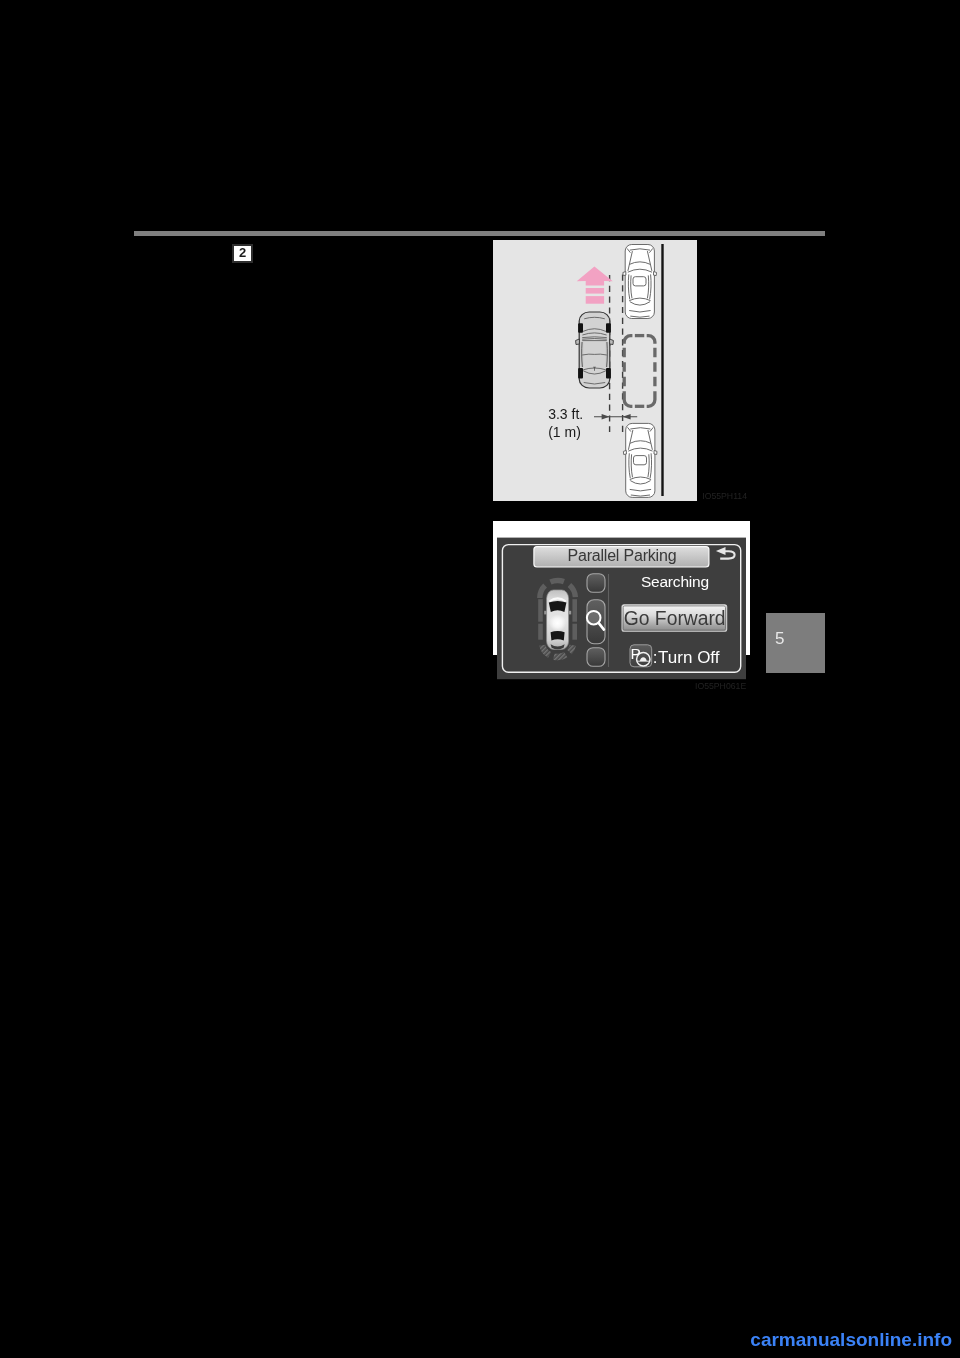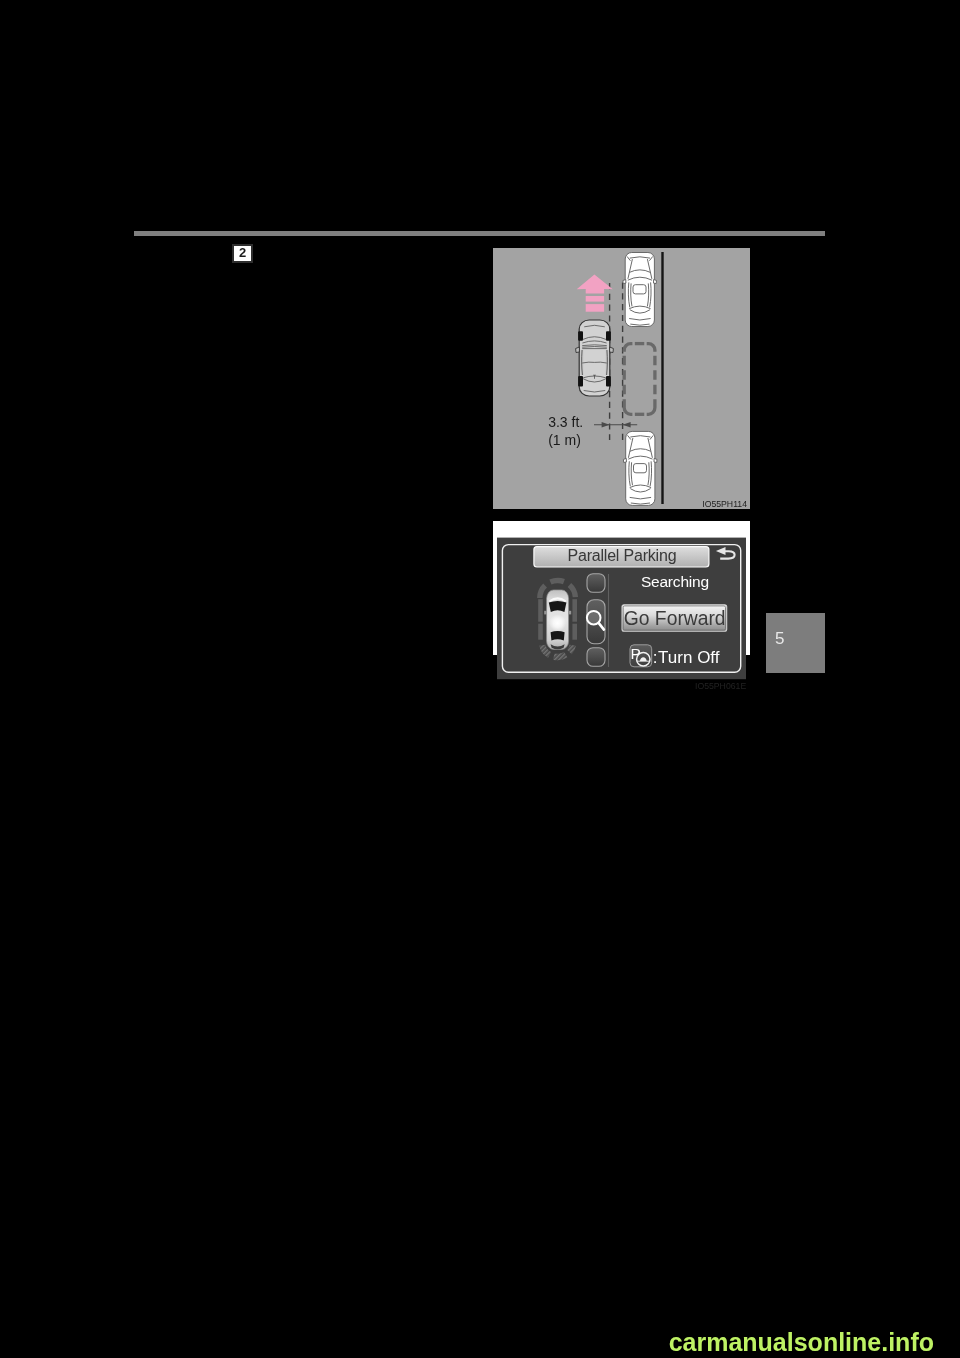--- a/index.html
+++ b/index.html
@@ -4,21 +4,21 @@
 html,body{margin:0;padding:0;background:#000;}
 body{width:960px;height:1358px;position:relative;font-family:"Liberation Sans",sans-serif;overflow:hidden;will-change:transform;}
 .abs{position:absolute;}
 </style></head>
 <body>
 
 <div class="abs" style="left:134px;top:231px;width:691px;height:4.5px;background:#7f7f7f"></div>
 
 <div class="abs" style="left:232px;top:244px;width:21px;height:19px;background:#fff;border:2px solid #2e2e2e;box-sizing:border-box;color:#1c1c1c;font-weight:bold;font-size:13px;line-height:14px;text-align:center">2</div>
 
-<div class="abs" style="left:493px;top:248px;width:257px;height:261px;background:#a3a3a3">
+<div class="abs" style="left:493px;top:240px;width:204px;height:261px;background:#e5e5e5">
 <svg width="257" height="261" viewBox="0 0 257 261">
 
   <rect x="168.3" y="4" width="2.4" height="252" fill="#151515"></rect>
 
   <line x1="116.6" y1="35" x2="116.6" y2="192" stroke="#3d3d3d" stroke-width="1.4" stroke-dasharray="6.2,4.6"></line>
   <line x1="129.6" y1="34.5" x2="129.6" y2="192" stroke="#3d3d3d" stroke-width="1.4" stroke-dasharray="6.2,4.6"></line>
 
   <g stroke="#696969" stroke-width="3.3" fill="none">
     <path d="M139.4,95.6 L137.7,95.6 A6.5 6.5 0 0 0 131.2,102.1 L131.2,103.8"></path>
     <path d="M153.7,95.6 L155.4,95.6 A6.5 6.5 0 0 1 161.9,102.1 L161.9,103.8"></path>
@@ -191,13 +191,13 @@
   <text x="159.8" y="142.3" font-size="17" fill="#fff">:</text>
   <text x="165.1" y="142.3" font-size="17" fill="#fff">Turn Off</text>
   <text x="253.2" y="167.8" font-size="8.7" fill="#222" text-anchor="end">IO55PH061E</text>
 </svg>
 </div>
 
 <div class="abs" style="left:766px;top:613px;width:59px;height:60px;background:#7d7d7d;color:#e8e8e8;font-size:17px">
     <span style="position:absolute;left:9px;top:16px">5</span>
   </div>
 
-<div id="wm" class="abs" style="right:26px;top:1330px;color:#bef264;font-size:25px;font-weight:bold;line-height:1">carmanualsonline.info</div>
+<div id="wm" class="abs" style="right:8px;top:1330px;color:#3b82f6;font-size:19px;font-weight:bold;line-height:1">carmanualsonline.info</div>
 
 </body></html>

